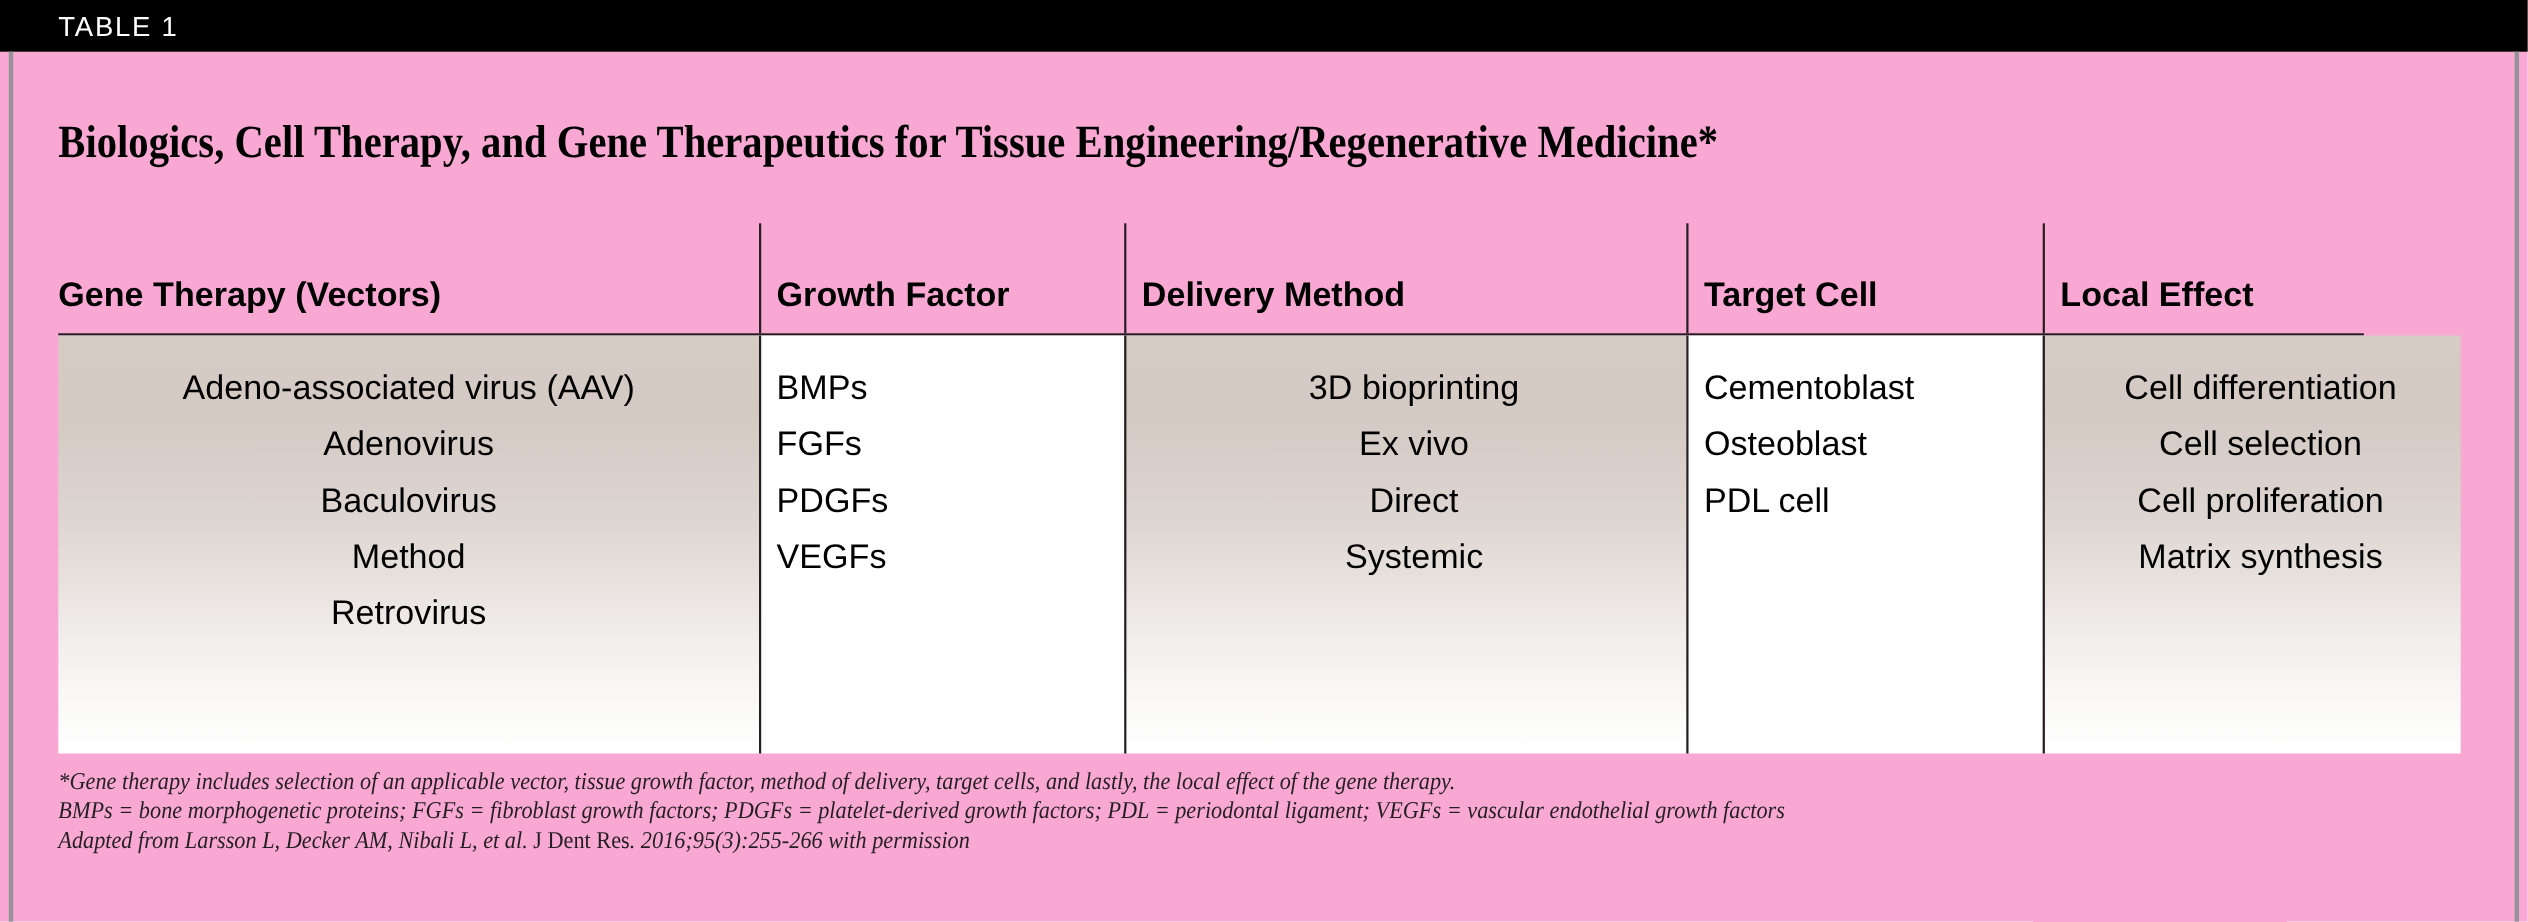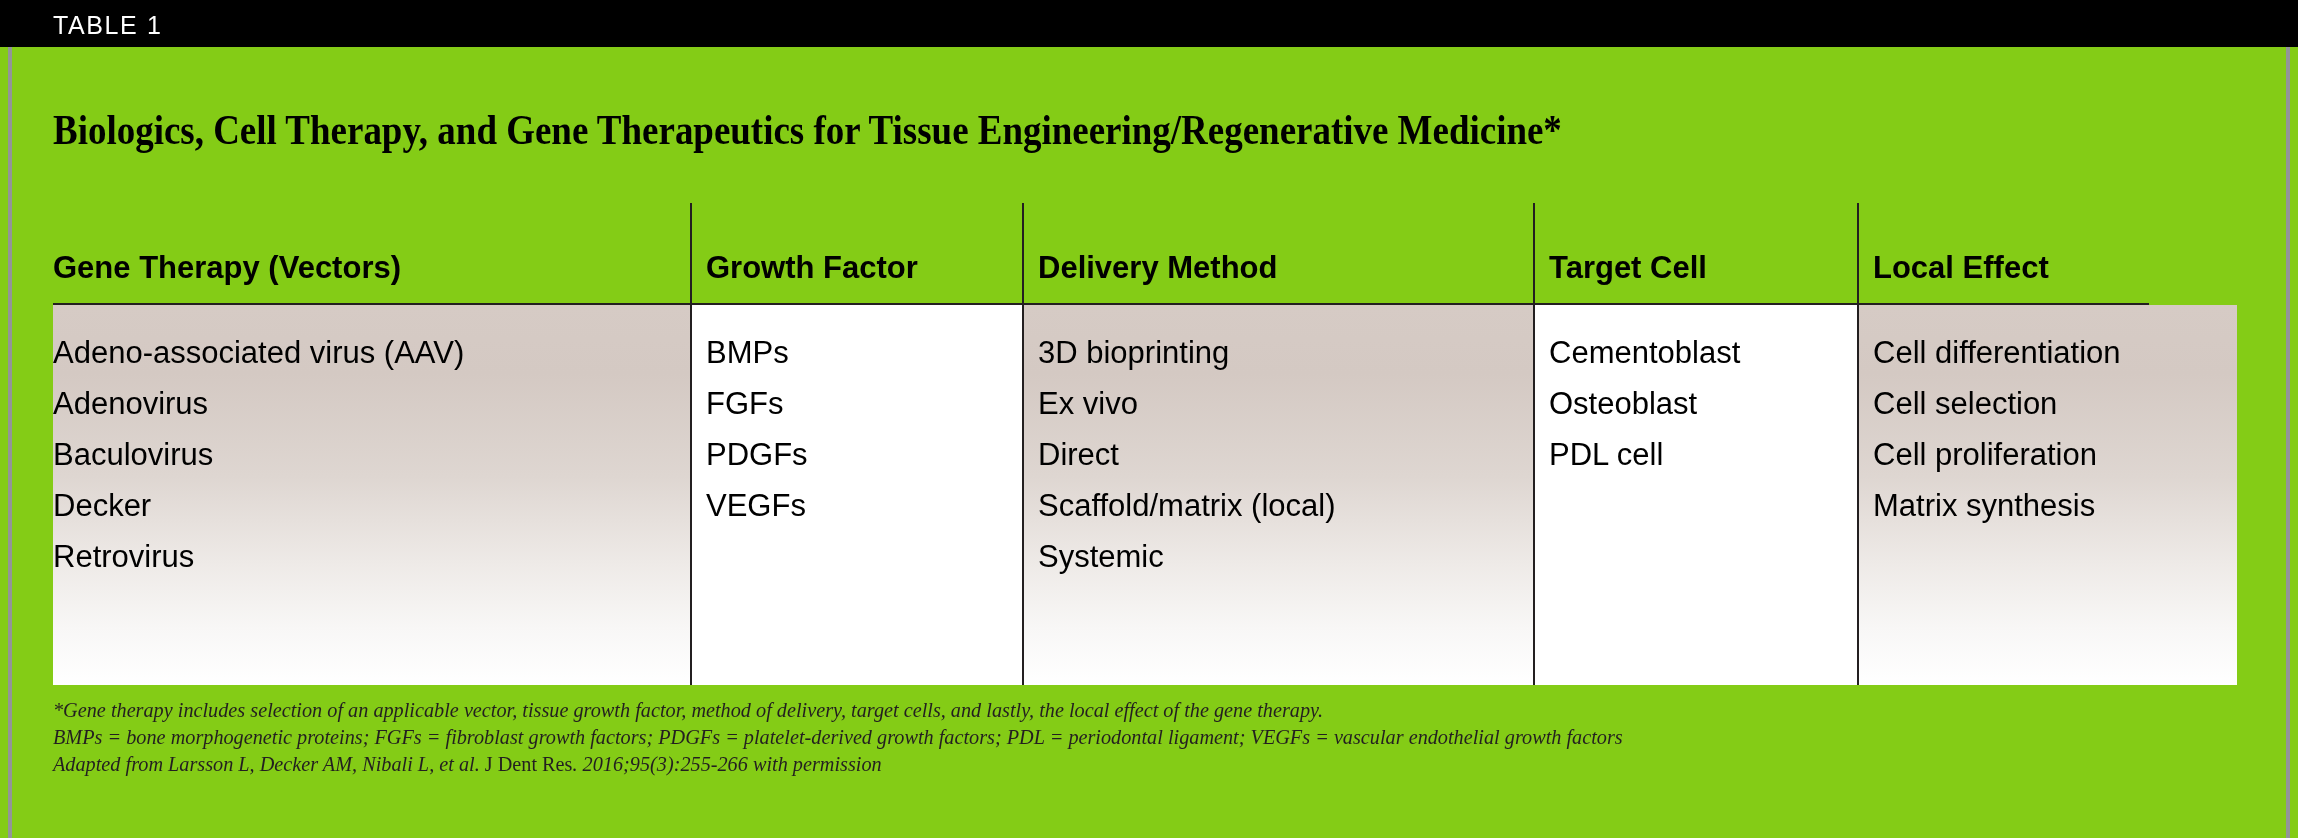--- a/index.html
+++ b/index.html
@@ -12,21 +12,21 @@
     height: 838px;
     overflow: hidden;
     font-family: "Liberation Sans", sans-serif;
     -webkit-font-smoothing: antialiased;
   }
 
   .table-figure {
     position: relative;
     width: 2298px;
     height: 838px;
-    background: #84cc16;
+    background: #f9a8d4;
     box-sizing: border-box;
   }
 
   
   .eyebrow-bar {
     position: absolute;
     left: 0;
     top: 0;
     width: 2298px;
     height: 47px;
@@ -106,20 +106,21 @@
 
   
   .tinted {
     background: linear-gradient(to bottom,
       #d6cbc5 0%,
       #d4c9c3 18%,
       #ded6d1 45%,
       #eeeae7 68%,
       #f8f7f6 85%,
       #ffffff 100%);
+    text-align: center;
   }
   .plain { background: #ffffff; }
 
   
   .divider {
     position: absolute;
     top: 0;
     width: 2px;
     background: #231f20;
   }
@@ -231,40 +232,39 @@
       <div class="divider head-divider d-4"></div>
     </div>
 
     <div class="grid-body">
 
       <div class="col col-1 tinted">
         <ul class="cell-list">
           <li class="cell">Adeno-associated virus (AAV)</li>
           <li class="cell">Adenovirus</li>
           <li class="cell">Baculovirus</li>
-          <li class="cell">Decker</li>
+          <li class="cell">Method</li>
           <li class="cell">Retrovirus</li>
         </ul>
       </div>
 
       <div class="col col-2 plain">
         <ul class="cell-list">
           <li class="cell">BMPs</li>
           <li class="cell">FGFs</li>
           <li class="cell">PDGFs</li>
           <li class="cell">VEGFs</li>
         </ul>
       </div>
 
       <div class="col col-3 tinted">
         <ul class="cell-list">
           <li class="cell">3D bioprinting</li>
           <li class="cell">Ex vivo</li>
           <li class="cell">Direct</li>
-          <li class="cell">Scaffold/matrix (local)</li>
           <li class="cell">Systemic</li>
         </ul>
       </div>
 
       <div class="col col-4 plain">
         <ul class="cell-list">
           <li class="cell">Cementoblast</li>
           <li class="cell">Osteoblast</li>
           <li class="cell">PDL cell</li>
         </ul>

